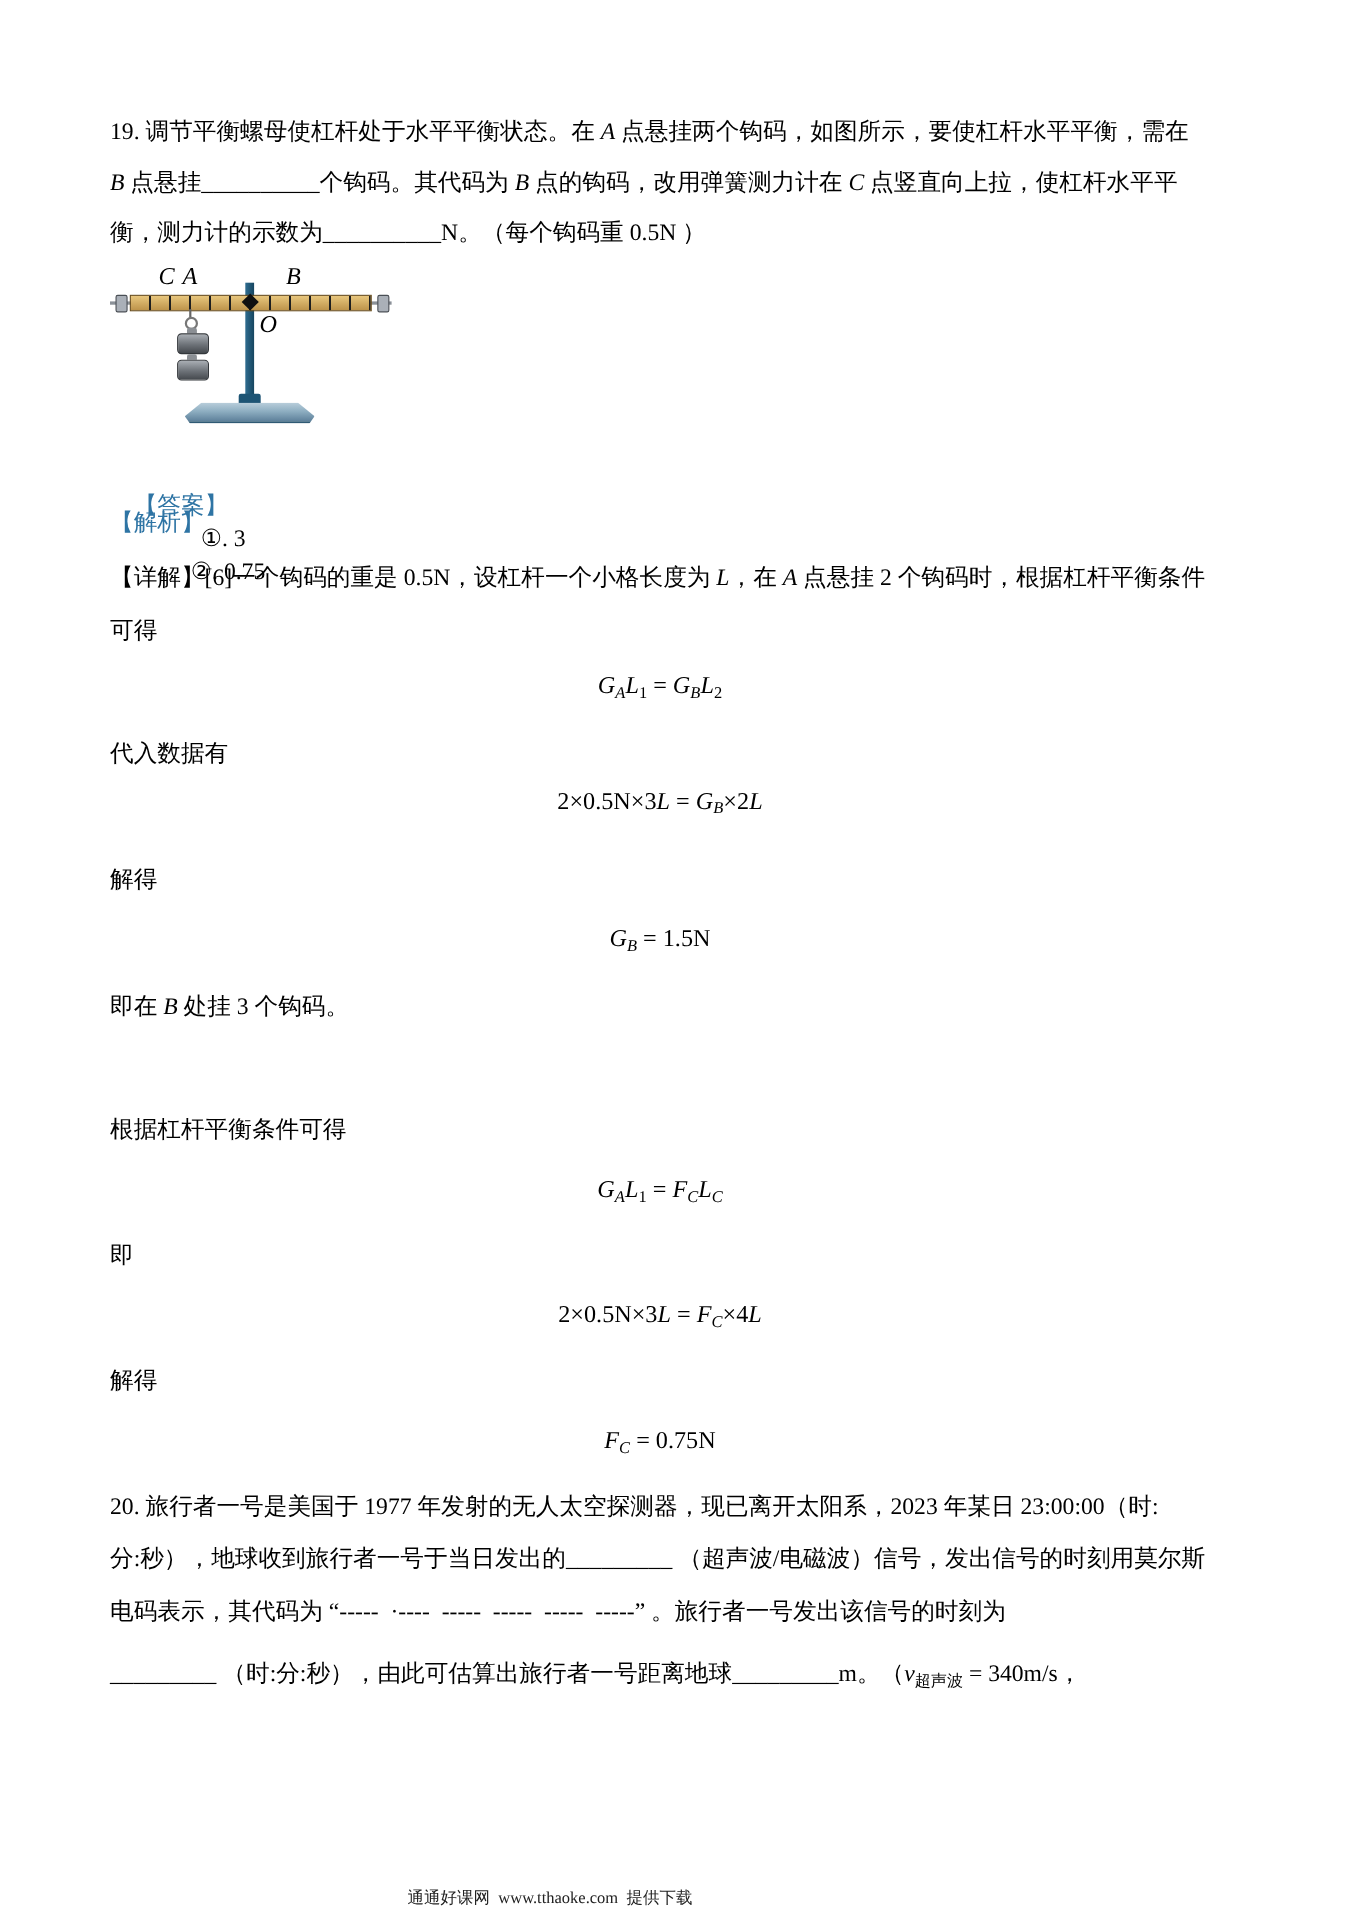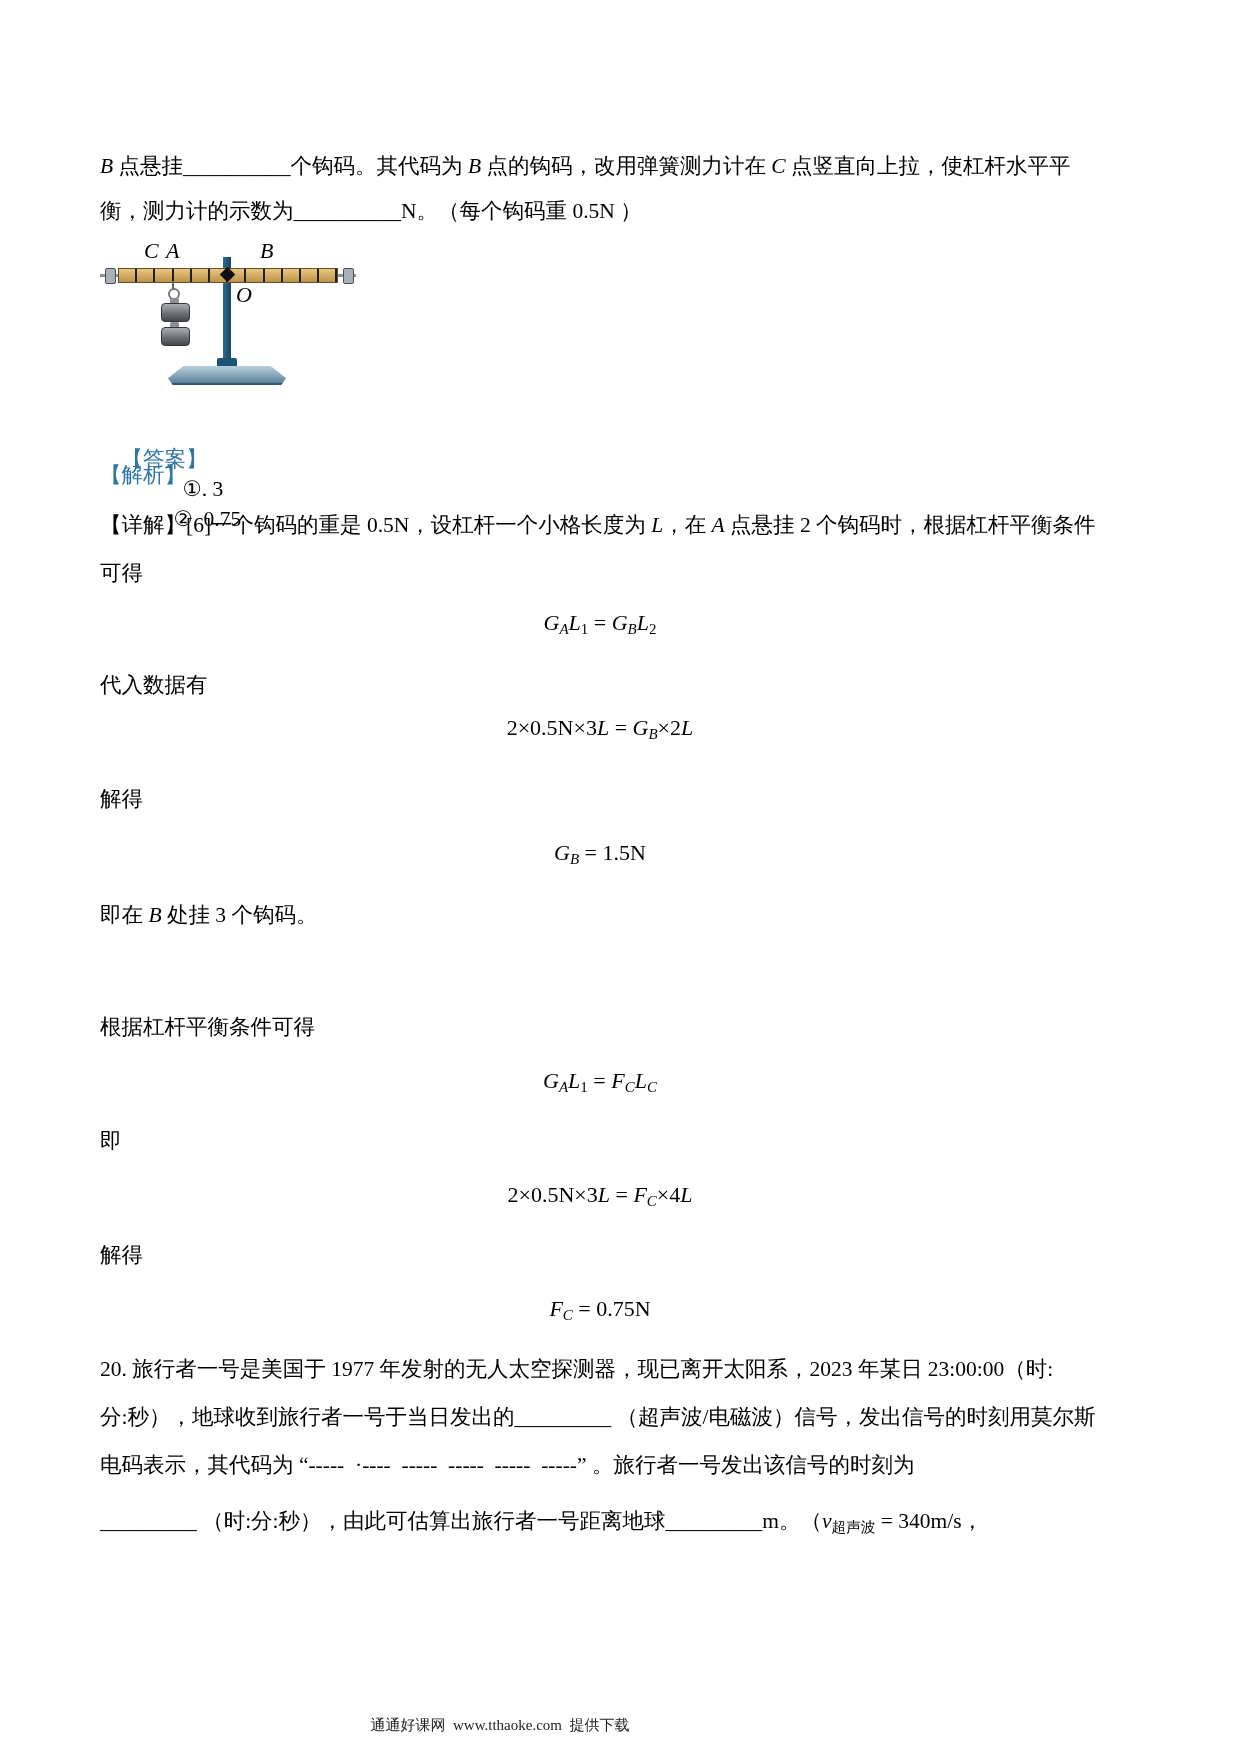--- a/index.html
+++ b/index.html
@@ -50,20 +50,21 @@
           border-radius:4px; background:linear-gradient(180deg,#a9aeb4 0%,#6d7278 55%,#45494e 100%); }
 
   .footer { position:absolute; left:0; top:1716px; width:1000px; text-align:center;
           font-size:15px; color:#222; white-space:pre; }
 </style>
 </head>
 <body>
 
 <div class="page">
 
+  <div class="line" style="top:104px"><span>19. 调节平衡螺母使杠杆处于水平平衡状态。在 </span><span class="it">A</span><span> 点悬挂两个钩码，如图所示，要使杠杆水平平衡，需在</span></div>
   <div class="line" style="top:151px"><span class="it">B</span><span> 点悬挂__________个钩码。其代码为 </span><span class="it">B</span><span> 点的钩码，改用弹簧测力计在 </span><span class="it">C</span><span> 点竖直向上拉，使杠杆水平平</span></div>
   <div class="line" style="top:196px"><span>衡，测力计的示数为__________N。（每个钩码重 0.5N ）</span></div>
 
   <div class="figure">
     <div class="fig-label" style="left:44px; top:16px">C</div>
     <div class="fig-label" style="left:66px; top:16px">A</div>
     <div class="fig-label" style="left:160px; top:16px">B</div>
     <div class="fig-label" style="left:136px; top:60px">O</div>
 
     <div class="pole"></div>

